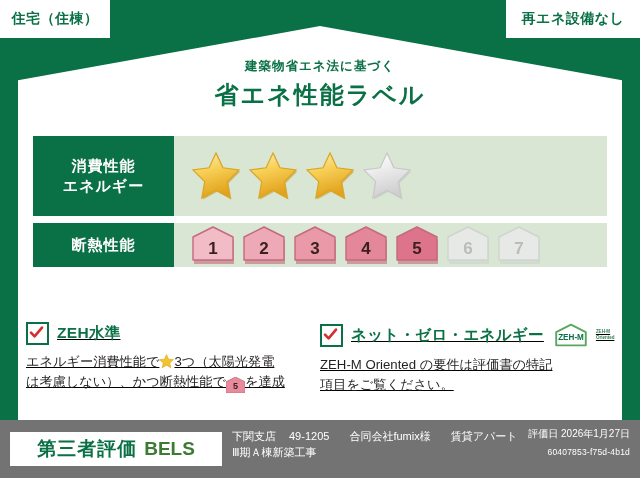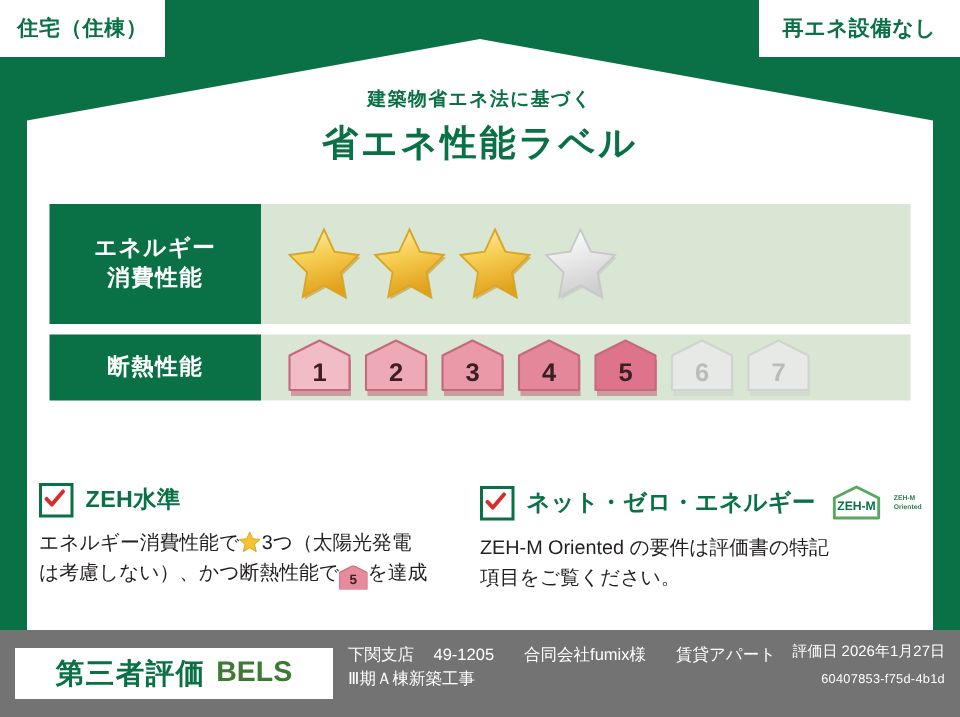--- a/index.html
+++ b/index.html
@@ -89,21 +89,21 @@
     position:relative;z-index:2;
     font-size:17px;font-weight:bold;
     color:#3a2020;
     padding-bottom:6px;
   }
   .chip.off span{color:#b9bdb9;}
 
   
   .criteria{
     position:absolute;left:26px;top:322px;width:590px;
-    display:flex;gap:6px;
+    display:flex;gap:6px;text-decoration:underline;
   }
   .crit-col{width:288px;}
   .crit-head{
     display:flex;align-items:center;gap:8px;margin-bottom:7px;
   }
   .checkbox{
     width:19px;height:19px;flex:none;
     border:2px solid #0a7045;background:#fff;
     position:relative;
   }
@@ -191,22 +191,22 @@
 
   <div class="title-block">
     <div class="title-sub">建築物省エネ法に基づく</div>
     <div class="title-main">省エネ性能ラベル</div>
   </div>
 
   <div class="rows">
 
     <div class="perf-row">
       <div class="row-label">
+        <span>消費性能</span>
         <span>エネルギー</span>
-        <span>消費性能</span>
       </div>
       <div class="row-value" id="stars-holder">
           <div class="star">
             <svg viewBox="0 0 52 50">
               <defs>
                 <linearGradient id="sg0" x1="0" y1="0" x2="0.3" y2="1">
                   <stop offset="0%" stop-color="#fdf0c0"></stop>
                   <stop offset="45%" stop-color="#f7cf55"></stop>
                   <stop offset="100%" stop-color="#e2a21c"></stop>
                 </linearGradient>

